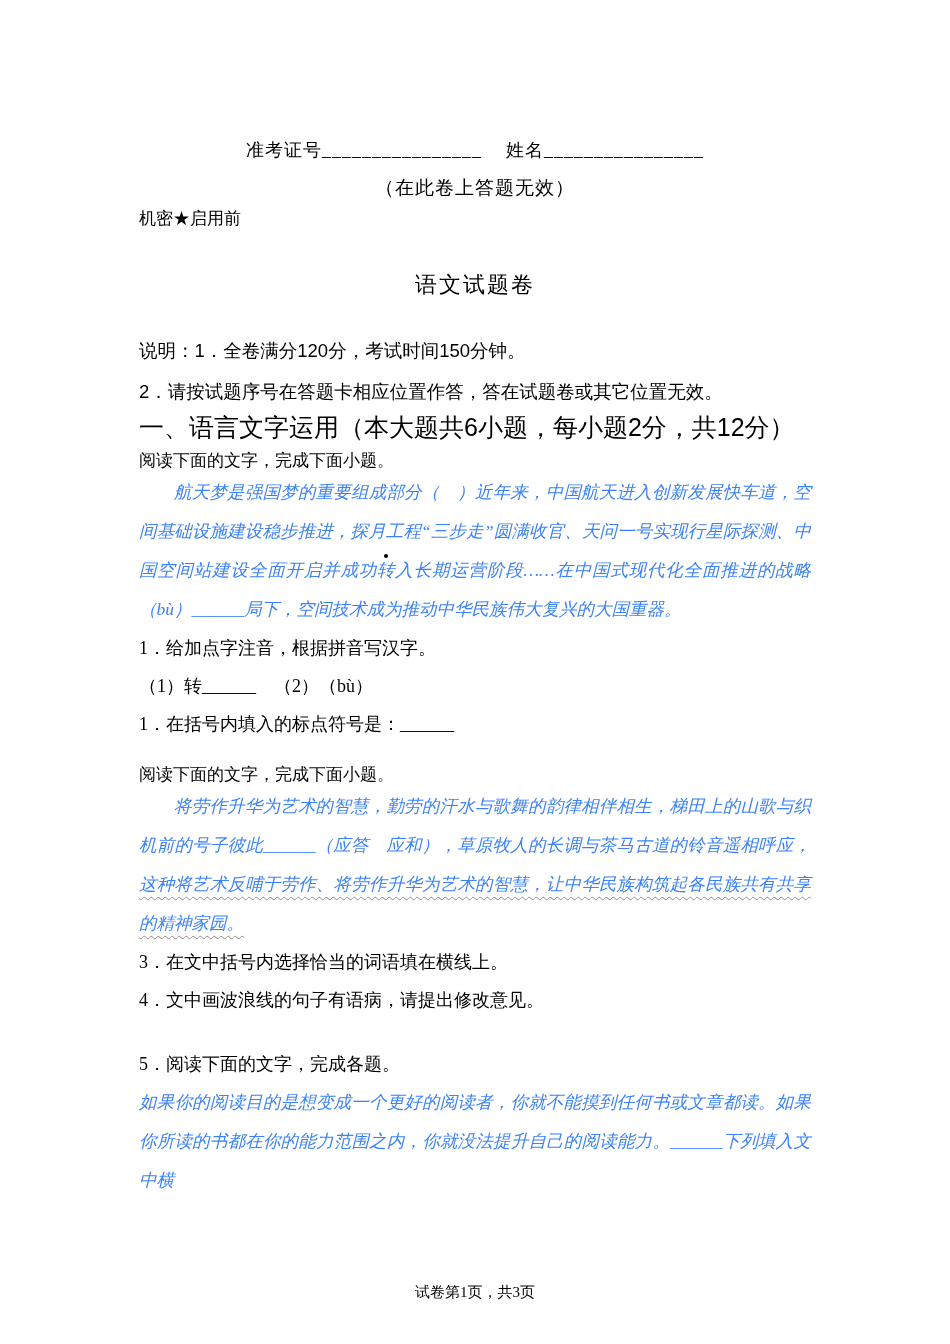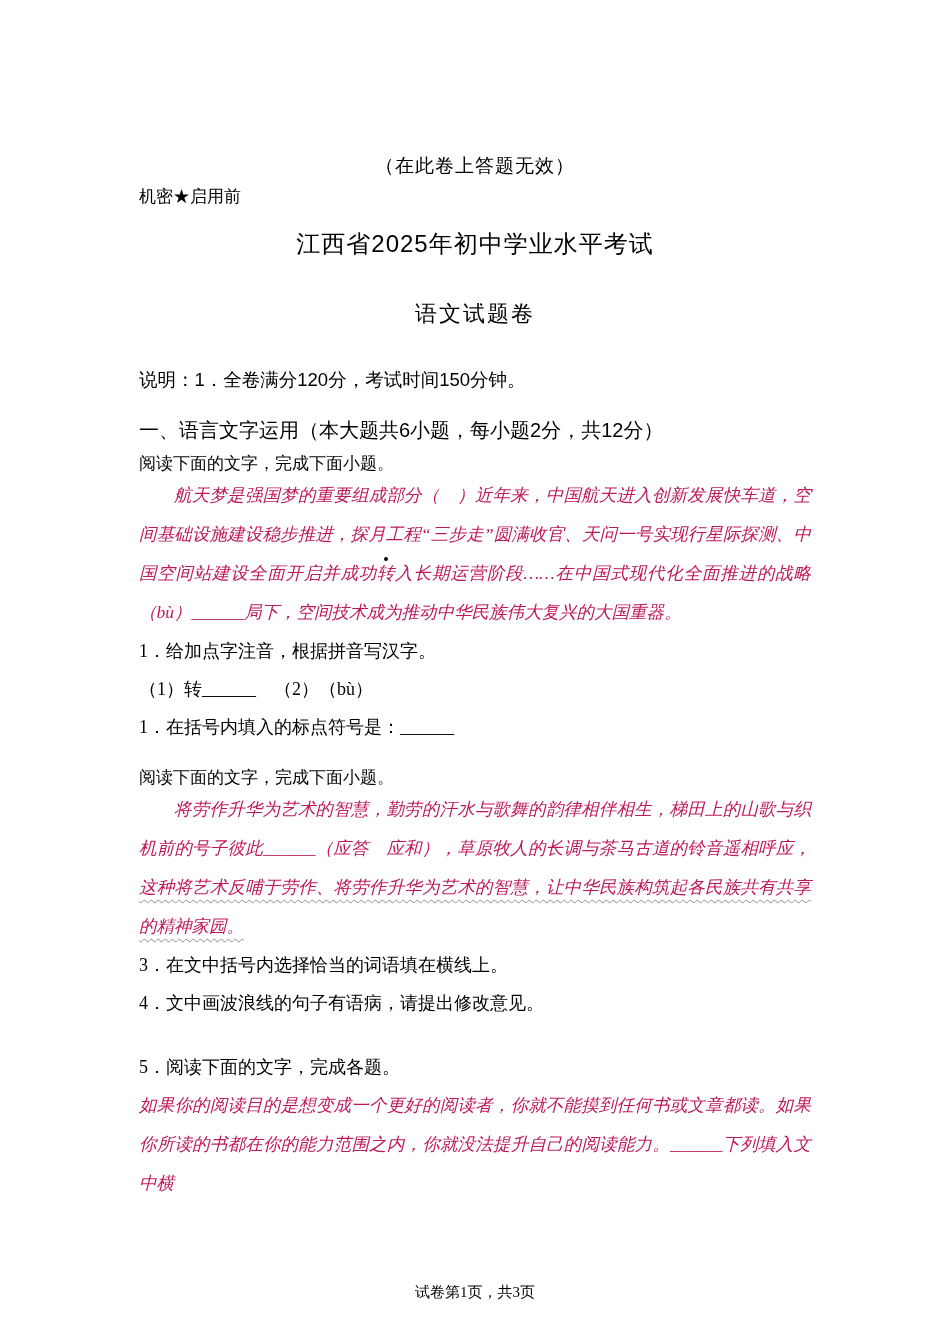--- a/index.html
+++ b/index.html
@@ -24,32 +24,32 @@
   .hdr-fields .gap { display: inline-block; width: 24px; }
 
   .notice   { margin-top: 14px; text-align: center; font-size: 19px; letter-spacing: 1px; }
   .secrecy  { margin-top: 6px; font-size: 17px; }
   .title    { margin: 21px 0 0 0; text-align: center; font-size: 24px; line-height: 30px; letter-spacing: 1px; }
   .subtitle { margin: 41px 0 0 0; text-align: center; font-size: 22px; line-height: 28px; letter-spacing: 2px; }
 
   .instr    { font-size: 18.5px; line-height: 26px; }
   .instr1   { margin-top: 39px; }
   .instr2   { margin-top: 15px; }
-  .sec-heading { margin-top: 24px; font-size: 20px; line-height: 26px; }
+  .sec-heading { margin-top: 9px; font-size: 25px; line-height: 26px; }
 
   .intro { margin-top: 9px; font-size: 17px; line-height: 24px; }
   .intro-gap { margin-top: 20px; }
 
   .passage {
     margin: 0;
     font-size: 17.5px;
     line-height: 39px;
     text-align: justify;
     font-style: italic;
-    color: #be185d;
+    color: #3b82f6;
   }
   .passage.indent { text-indent: 2em; }
 
   .emph { position: relative; font-style: inherit; }
   .emph::after {
     content: "";
     position: absolute;
     left: 50%;
     top: -6px;
     width: 4px;
@@ -78,30 +78,33 @@
     text-align: center;
     font-size: 15px;
     color: #000;
   }
 </style>
 </head>
 <body>
 
 <div class="page">
 
+  <div class="hdr-fields">
+    <span>准考证号</span><span>________________</span><span class="gap"></span><span>姓名</span><span>________________</span>
+  </div>
 
   <div class="notice hei">（在此卷上答题无效）</div>
 
   <div class="secrecy hei">机密★启用前</div>
 
-  <h1 class="title hei">江西省2025年初中学业水平考试</h1>
 
   <h2 class="subtitle hei">语文试题卷</h2>
 
   <div class="instr instr1 hei">说明：1．全卷满分120分，考试时间150分钟。</div>
+  <div class="instr instr2 hei">2．请按试题序号在答题卡相应位置作答，答在试题卷或其它位置无效。</div>
 
   <div class="sec-heading hei">一、语言文字运用（本大题共6小题，每小题2分，共12分）</div>
 
   <div class="intro">阅读下面的文字，完成下面小题。</div>
 
   <p class="passage indent"><span>航天梦是强国梦的重要组成部分（　）近年来，中国航天进入创新发展快车道，空间基础设施建设稳步推进，探月工程“三步走”圆满收官、天问一号实现行星际探测、中国空间站建设全面开启并成功</span><span class="emph">转</span><span>入长期运营阶段……在中国式现代化全面推进的战略（bù）______局下，空间技术成为推动中华民族伟大复兴的大国重器。</span></p>
 
   <div class="qline">1．给加点字注音，根据拼音写汉字。</div>
   <div class="qline">（1）转______　（2）（bù）</div>
   <div class="qline">1．在括号内填入的标点符号是：______</div>

